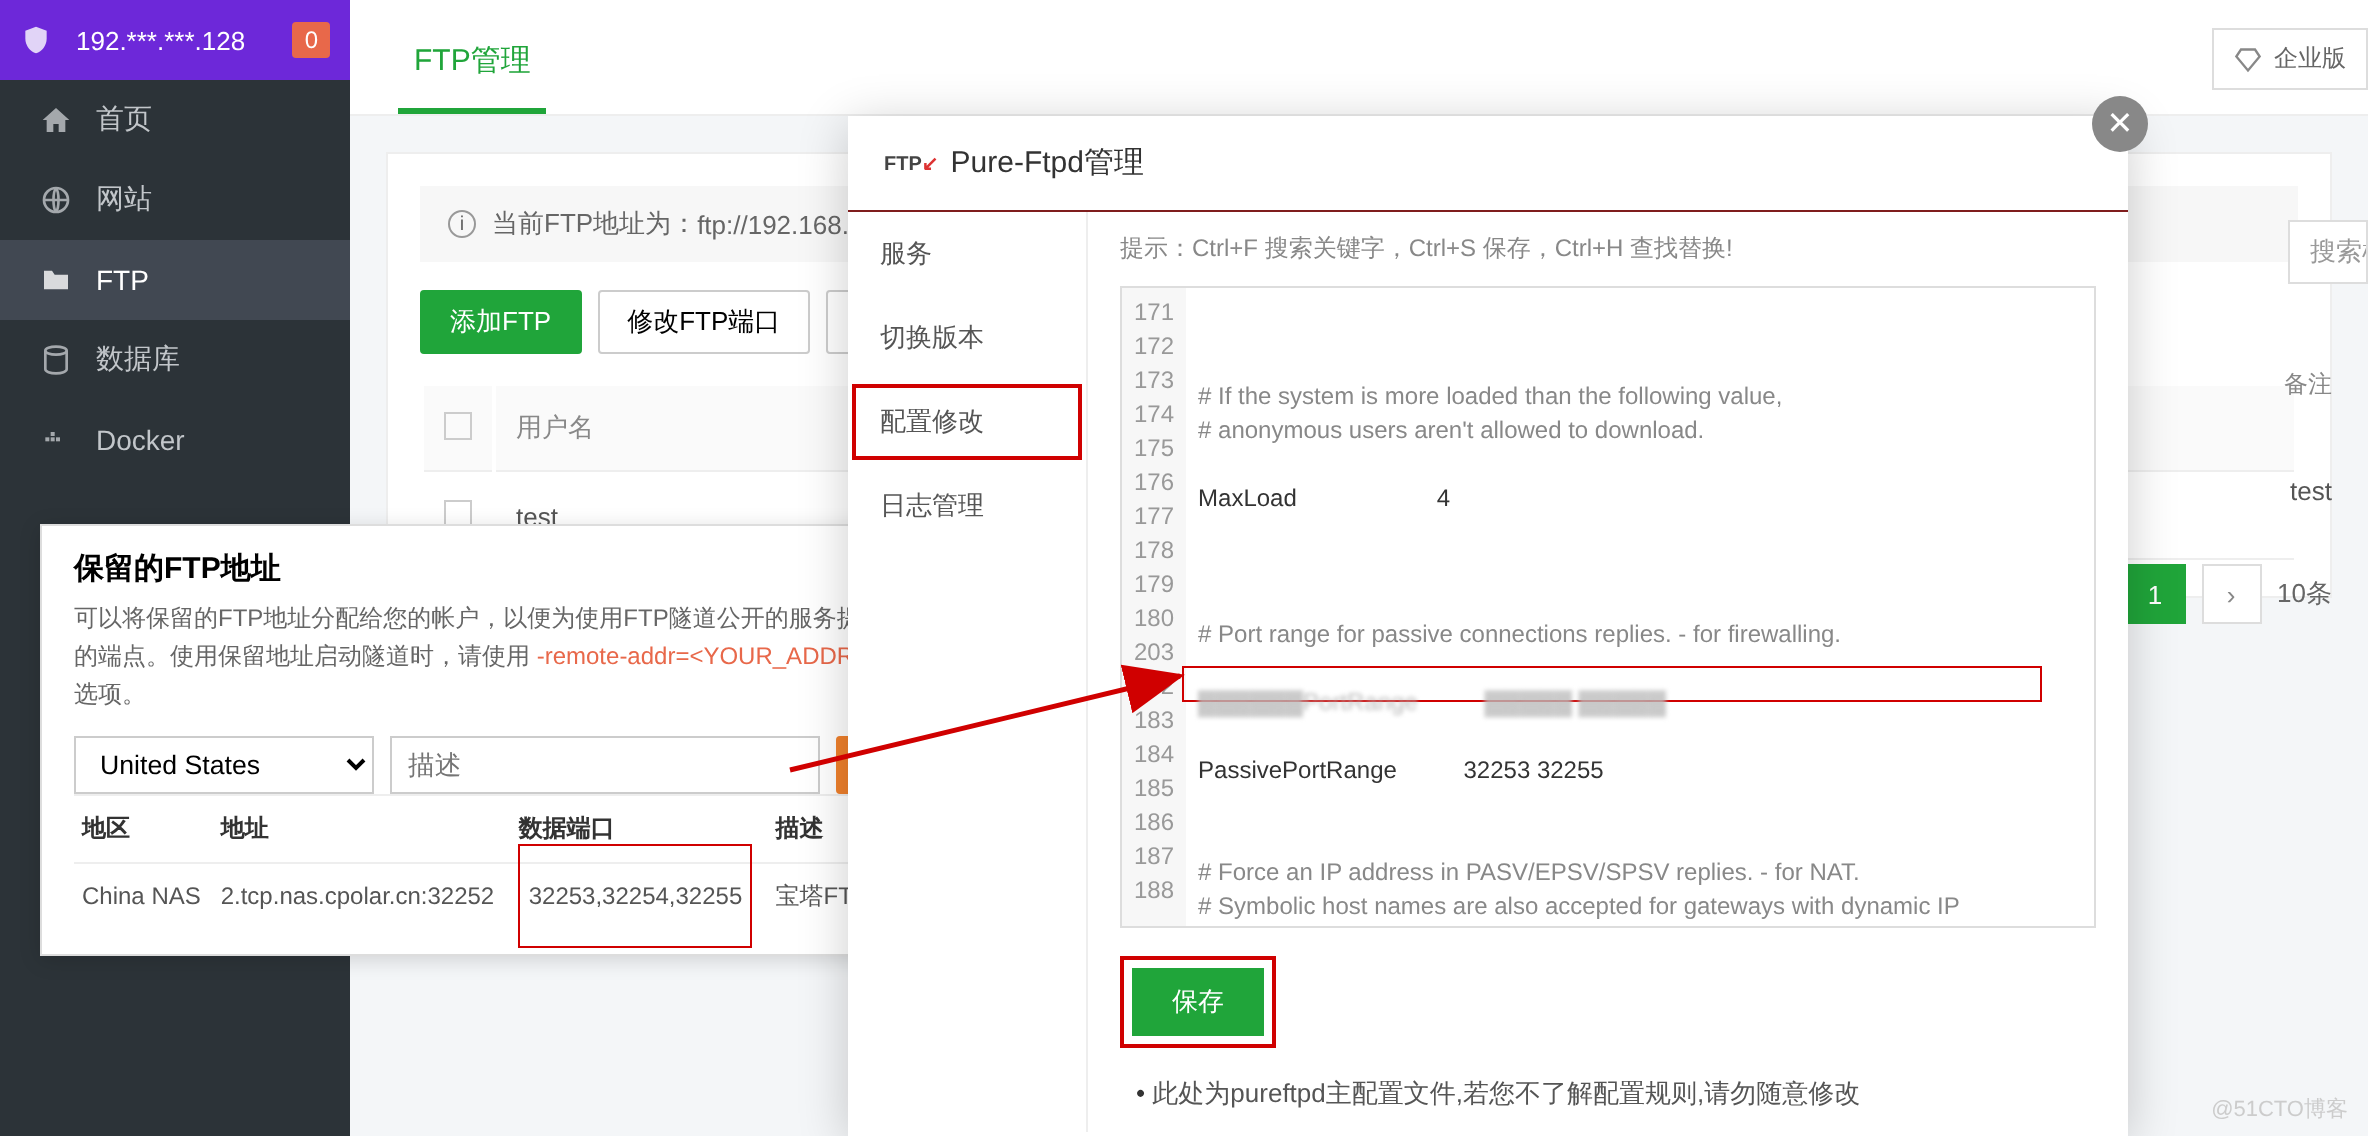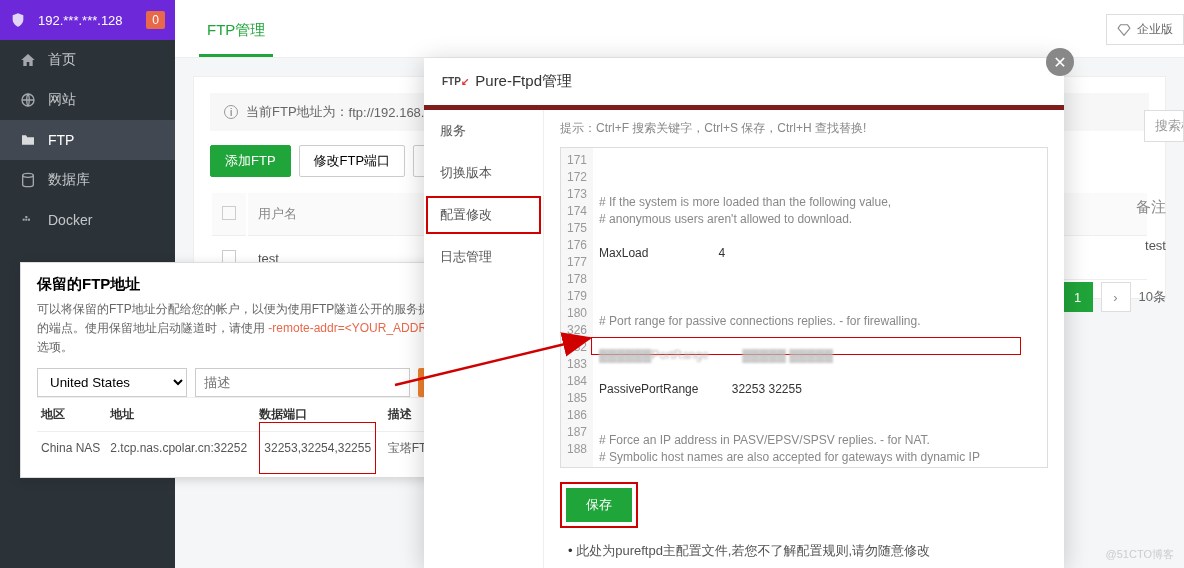--- a/index.html
+++ b/index.html
@@ -34,21 +34,21 @@
 .eye { color: #888; cursor: pointer; }
 
 
 .pager { position: absolute; right: 18px; top: 282px; display: flex; gap: 8px; align-items: center; }
 .pg { width: 30px; height: 30px; border: 1px solid #ddd; display: flex; align-items: center; justify-content: center; color: #888; font-size: 13px; background: #fff; }
 .pg.cur { background: #20a53a; color: #fff; border-color: #20a53a; }
 
 
 .modal { position: absolute; left: 424px; top: 58px; width: 640px; height: 510px; background: #fff; box-shadow: 0 4px 24px rgba(0,0,0,.2); z-index: 50; }
 .modal-close { position: absolute; right: -10px; top: -10px; width: 28px; height: 28px; background: #888; color: #fff; border-radius: 50%; display: flex; align-items: center; justify-content: center; cursor: pointer; font-size: 16px; z-index: 60; }
-.modal-head { padding: 14px 18px; font-size: 15px; color: #333; display: flex; align-items: center; gap: 6px; border-bottom: 5px solid #7f1d1d; }
+.modal-head { padding: 14px 18px; font-size: 15px; color: #333; display: flex; align-items: center; gap: 6px; border-bottom: 1px solid #7f1d1d; }
 .modal-head .brand-ftp { font-size: 10px; color: #444; font-weight: bold; }
 .modal-head .brand-ftp b { color: #d33; }
 .modal-body { display: flex; height: calc(100% - 50px); }
 .modal-side { width: 120px; border-right: 1px solid #eee; }
 .ms-item { padding: 12px 16px; font-size: 13px; color: #555; cursor: pointer; }
 .ms-item.focus { outline: 2px solid #d00000; outline-offset: -4px; }
 .modal-main { flex: 1; display: flex; flex-direction: column; }
 .hint { padding: 10px 16px; font-size: 12px; color: #888; }
 .editor { flex: 1; margin: 0 16px; border: 1px solid #ddd; overflow: hidden; font-family: Consolas, monospace; font-size: 12px; display: flex; }
 .gutter { background: #f7f7f7; color: #999; text-align: right; padding: 4px 6px; user-select: none; }
@@ -180,21 +180,21 @@
       <tr>
         <td><span class="ck"></span></td>
         <td>test</td>
         <td><span>**********</span> <span class="eye">👁</span></td>
       </tr>
     </tbody>
       </table>
   </div>
   <div class="search-box">搜索框</div>
 
-  <div style="position:absolute;right:18px;top:198px;font-size:15px;color:#888">备注</div>
+  <div style="position:absolute;right:18px;top:184px;font-size:12px;color:#888">备注</div>
   <div style="position:absolute;right:18px;top:238px;font-size:13px;color:#555">test</div>
 </div>
 
 <div class="pager">
   <div class="pg">‹</div>
   <div class="pg cur">1</div>
   <div class="pg">›</div>
   <div style="font-size:13px;color:#666">10条</div>
 </div>
 
@@ -218,21 +218,21 @@
             <div class="code-line">171</div>
             <div class="code-line">172</div>
             <div class="code-line">173</div>
             <div class="code-line">174</div>
             <div class="code-line">175</div>
             <div class="code-line">176</div>
             <div class="code-line">177</div>
             <div class="code-line">178</div>
             <div class="code-line">179</div>
             <div class="code-line">180</div>
-            <div class="code-line">326</div>
+            <div class="code-line">203</div>
             <div class="code-line">182</div>
             <div class="code-line">183</div>
             <div class="code-line">184</div>
             <div class="code-line">185</div>
             <div class="code-line">186</div>
             <div class="code-line">187</div>
             <div class="code-line">188</div>
           </div>
         <div class="code" id="code">
           <div class="highlight-box" style="left:-2px;top:189px;width:430px;height:18px"></div>

